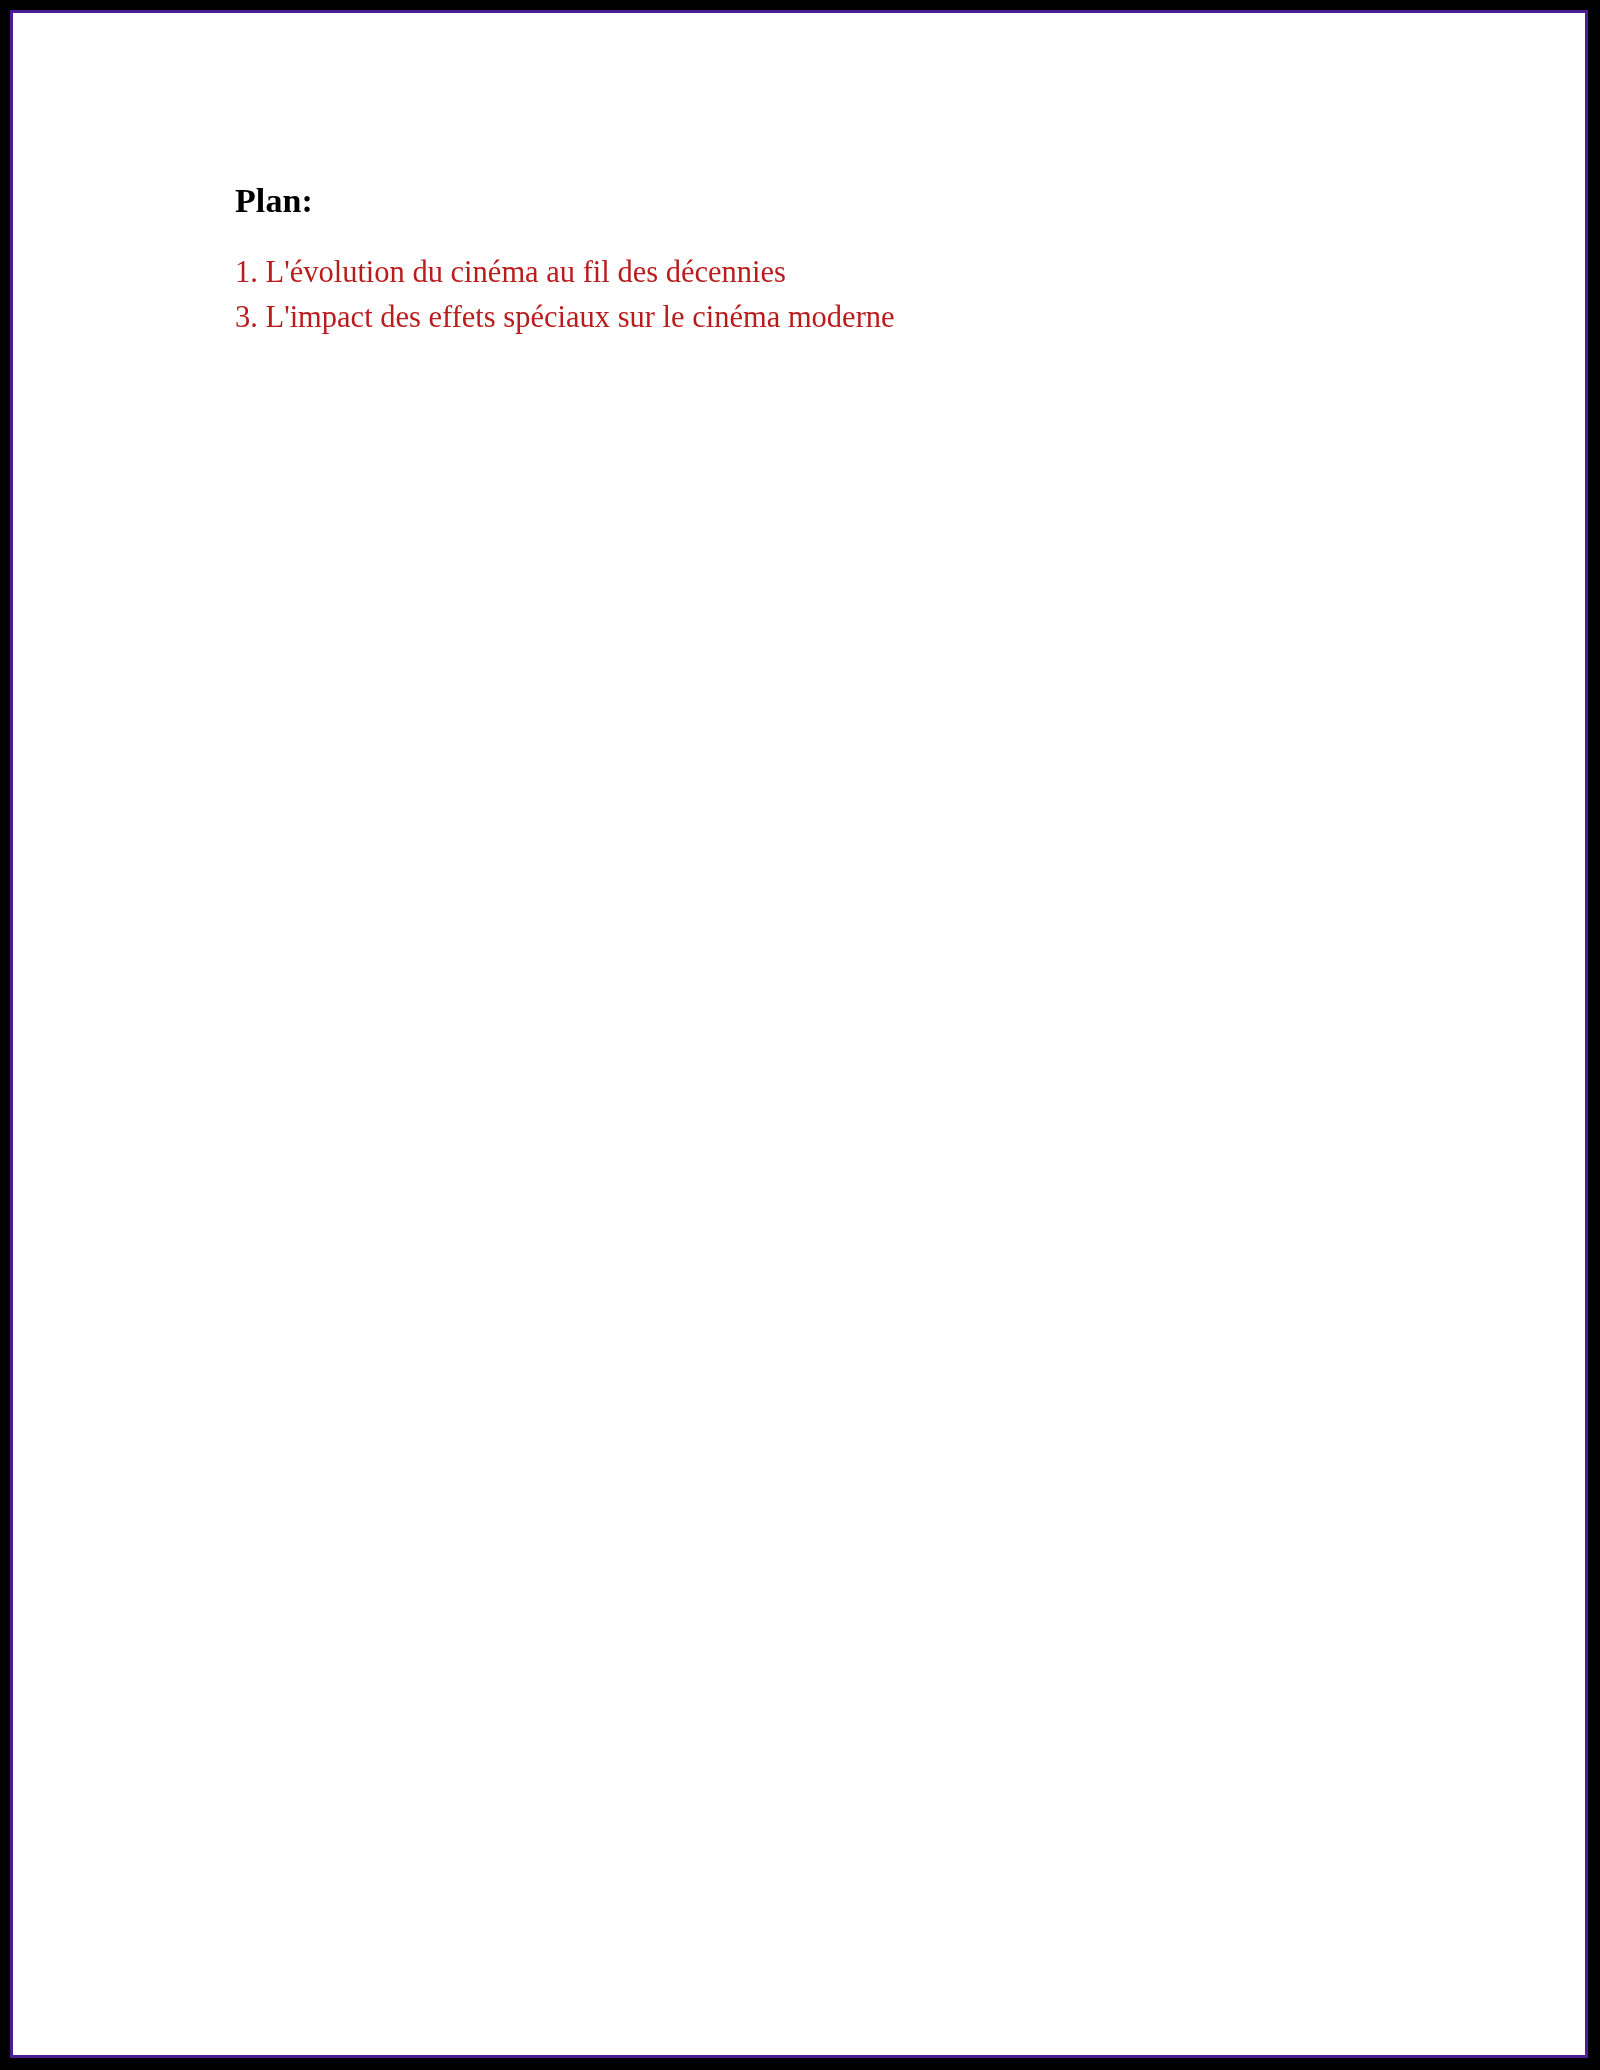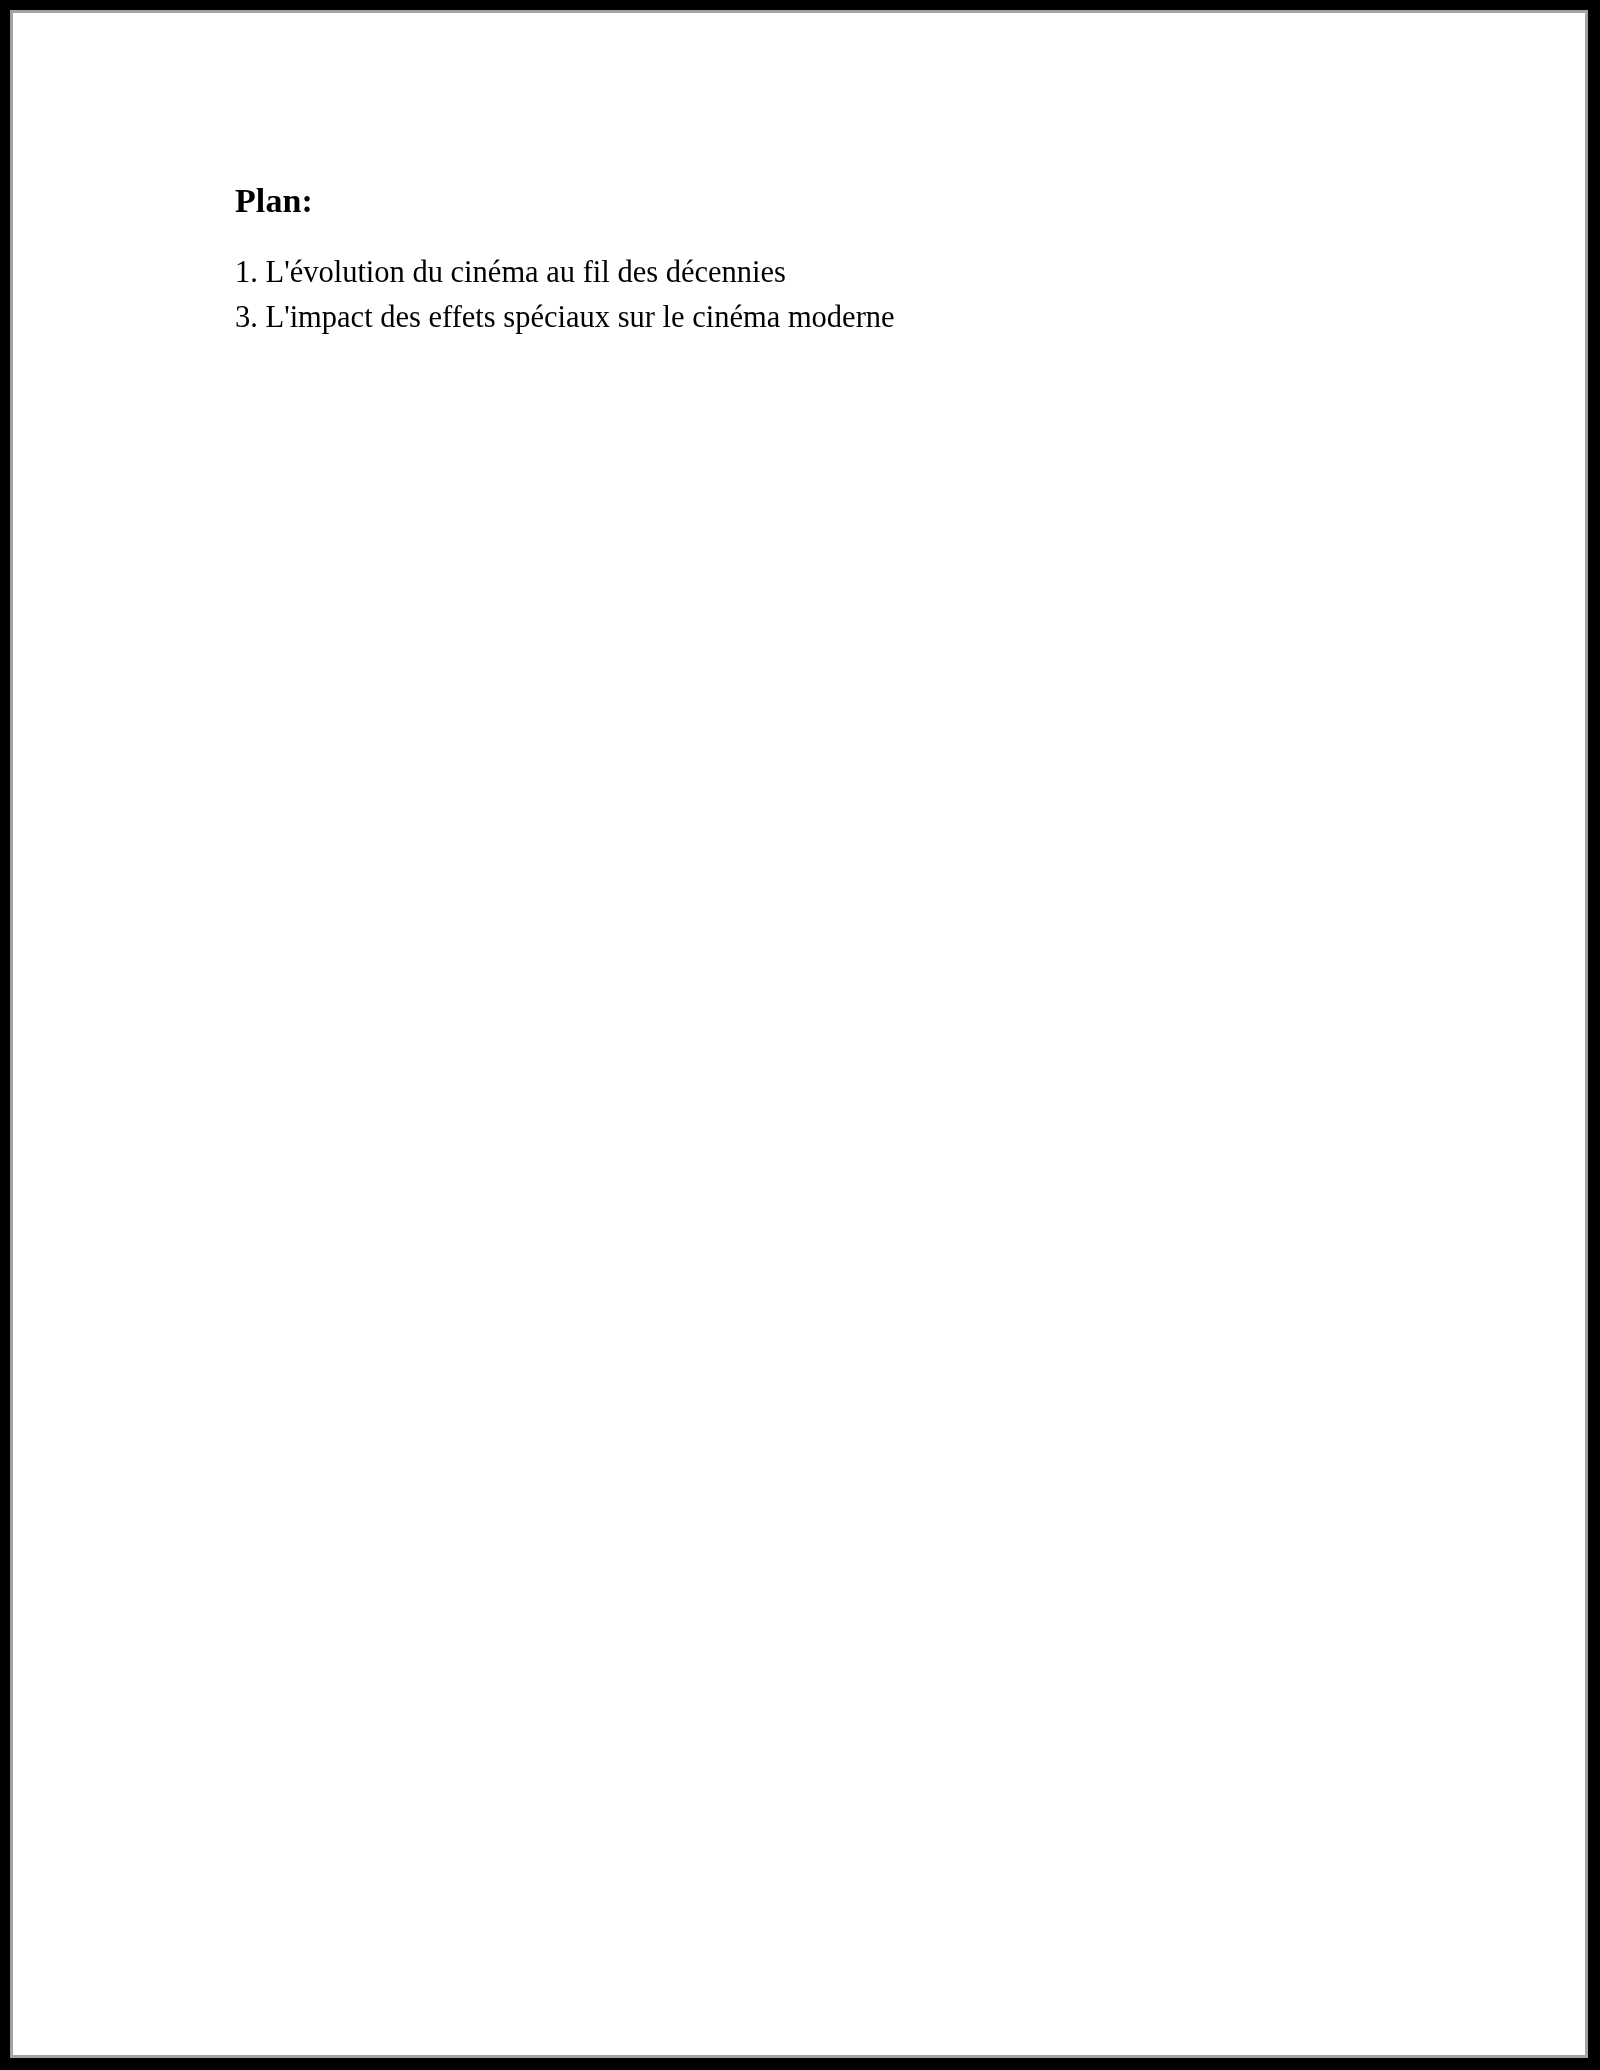--- a/index.html
+++ b/index.html
@@ -20,21 +20,21 @@
     height: 2070px;
     background: #000000;
     box-sizing: border-box;
     padding: 10px 12px 12px 10px;
   }
   .page-sheet {
     position: relative;
     width: 100%;
     height: 100%;
     background: #ffffff;
-    border: 3px solid #a3a3a3;
+    border: 3px solid #4c1d95;
     box-sizing: border-box;
     overflow: hidden;
   }
   .page-inner {
     position: absolute;
     left: 0;
     top: 0;
     right: 0;
     bottom: 0;
     background: #ffffff;
@@ -55,21 +55,21 @@
     letter-spacing: 0.1px;
   }
   .plan-list {
     margin: 0;
     padding: 0;
     list-style: none;
   }
   .plan-item {
     font-family: "Liberation Serif", serif;
     font-size: 30.5px;
-    color: #000000;
+    color: #b91c1c;
     line-height: 1.48;
     white-space: nowrap;
   }
 </style>
 </head>
 <body>
 
 <div class="page-frame">
   <div class="page-sheet">
     <div class="page-inner">

